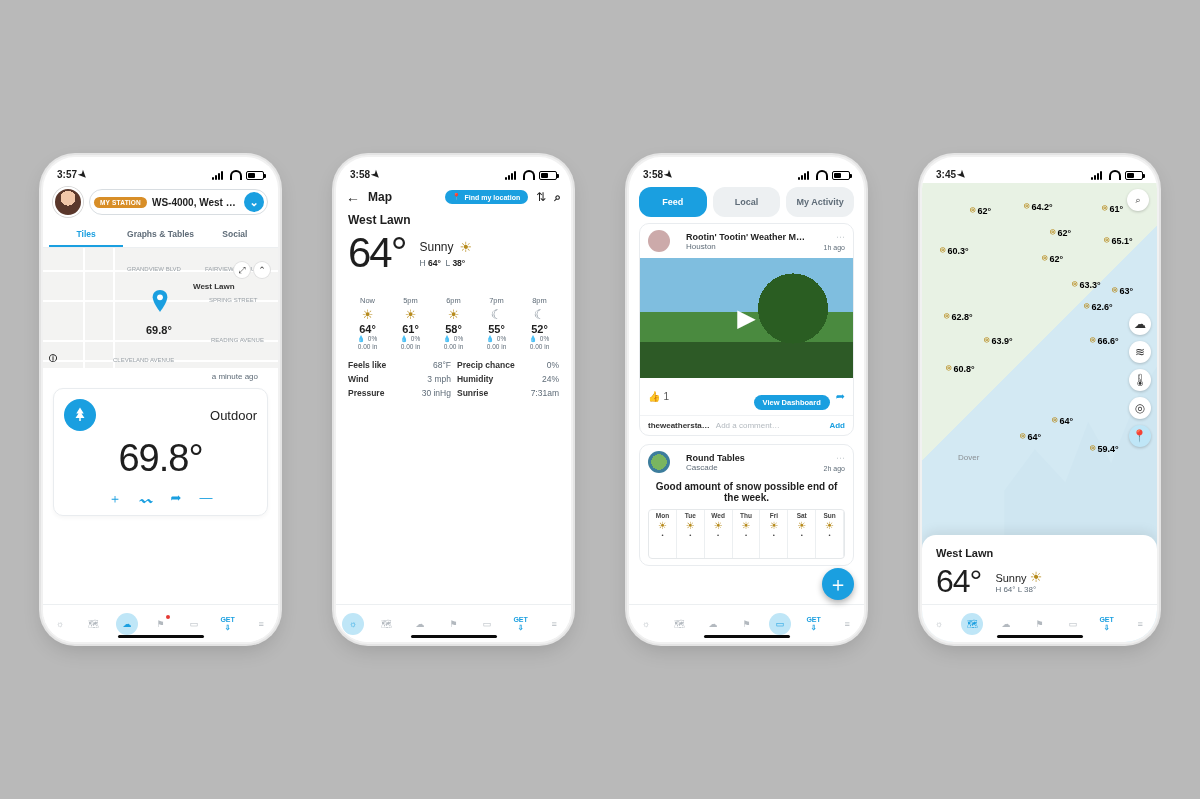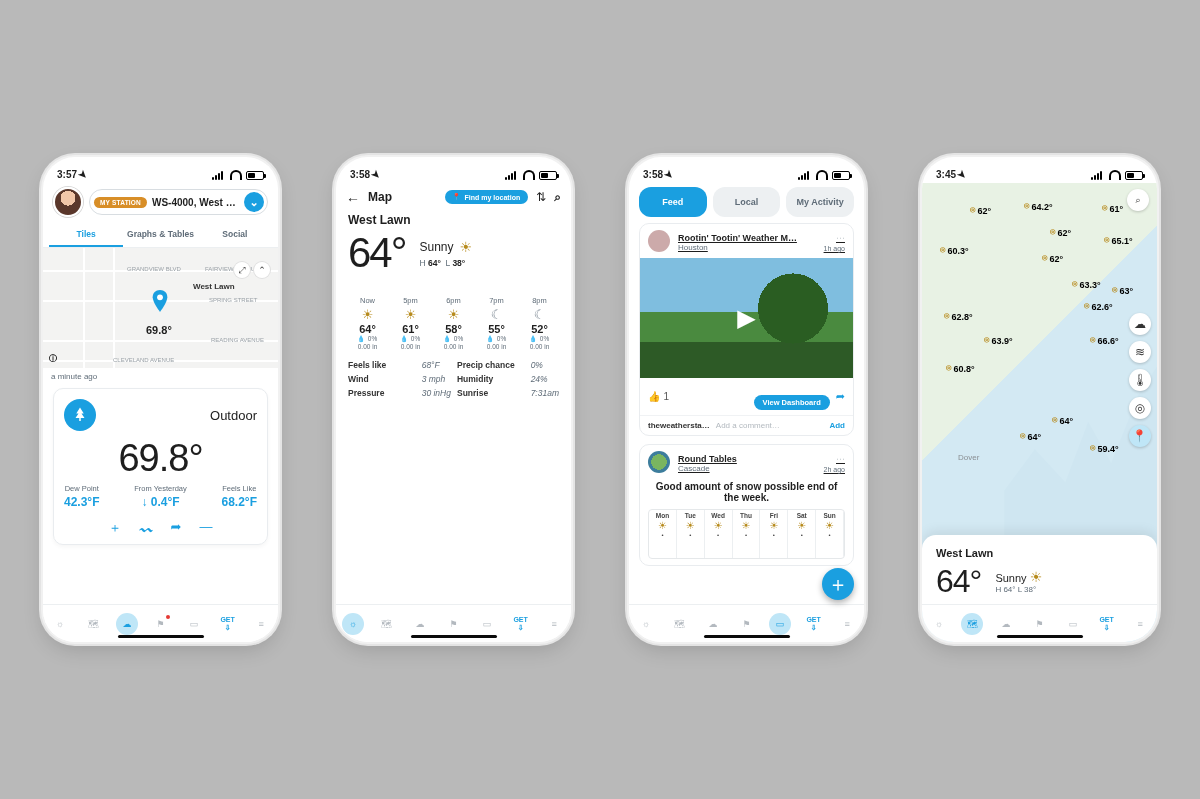--- a/index.html
+++ b/index.html
@@ -89,21 +89,21 @@
   .p1-map .road { position:absolute; background:#fff; }
   .r-h{height:1.5px; left:0; right:0;}
   .r-v{width:1.5px; top:0; bottom:0;}
   .p1-map .label { position:absolute; color:#9aa1a7; font-size:6px; }
   .pin { position:absolute; left:108px; top:42px; }
   .pin svg { width:18px; height:22px; }
   .p1-map .temp { position:absolute; left:103px; top:76px; font-weight:800; font-size:11px; }
   .map-btn { position:absolute; width:16px; height:16px; font-size:9px; border-radius:50%; background:#fff;
     display:flex;align-items:center;justify-content:center; color:#333; box-shadow:0 0 0 1px #e0e0e0;}
   .map-info { position:absolute; left:6px; bottom:4px; color:#000; font-size:8px; font-weight:700;}
-  .updated { text-align:left; font-size:8px; color:var(--ink-soft); padding:4px 8px 2px;}
+  .updated { text-align:right; font-size:8px; color:var(--ink-soft); padding:4px 20px 2px;}
 
   .card { margin:5px 10px; border:1px solid var(--card-border); border-radius:10px; padding:10px 10px 6px;
     box-shadow:0 2px 4px rgba(0,0,0,.04); background:#fff;}
   .card-head { display:flex; align-items:center; justify-content:space-between; }
   .badge-ico { width:32px; height:32px; border-radius:50%; background:var(--accent);
     display:flex; align-items:center; justify-content:center; color:#fff;}
   .card-title { font-size:13px; color:#222; font-weight:400;}
   .bigtemp { font-size:38px; font-weight:400; text-align:center; margin:6px 0 4px; letter-spacing:-1px;}
   .triple { display:flex; justify-content:space-between; text-align:center; }
   .triple .col span:first-child { display:block; font-size:7.5px; color:var(--ink-soft); margin-bottom:2px;}
@@ -129,29 +129,29 @@
   .hourly .h .time { font-size:7.5px; color:var(--ink-soft); }
   .hourly .h .ico { font-size:13px; color:var(--olive); height:18px; display:flex;align-items:center;justify-content:center;}
   .hourly .h .ico.night { color:#7a8691;}
   .hourly .h .tval { font-size:11px; font-weight:600; }
   .hourly .h .p,.hourly .h .a { font-size:6.5px; color:var(--ink-soft);}
   .hourly .h .p span { color:var(--accent); margin-right:2px;}
 
   .summary { font-size:9px; color:var(--ink-soft); padding:0 12px 6px; line-height:1.35;}
   .kv { display:grid; grid-template-columns:1fr auto 1fr auto; gap:4px 6px; padding:2px 12px 44px; }
   .kv .k { font-size:8.5px; font-weight:700; color:#333;}
-  .kv .v { font-size:8.5px; color:var(--ink-soft); text-align:left;font-style:italic;}
+  .kv .v { font-size:8.5px; color:var(--ink-soft); text-align:right;}
 
   
   .seg { margin:4px 10px 6px; display:flex; gap:6px; }
   .seg div { flex:1; text-align:center; font-size:9px; font-weight:600; color:var(--ink-soft);
     background:#edf0f2; padding:10px 0; border-radius:12px;}
   .seg div.active { background:var(--accent); color:#fff;}
   .post { margin:0 10px 8px; border:1px solid var(--card-border); border-radius:10px; overflow:hidden;}
-  .post-head { display:flex; gap:8px; align-items:flex-end; padding:6px 8px;text-decoration:underline;}
+  .post-head { display:flex; gap:16px; align-items:center; padding:6px 8px;}
   .post-head .av { width:22px; height:22px; border-radius:50%; background:#caa; }
   .post-head .who { flex:1; }
   .post-head .who .n { font-size:9px; font-weight:700;}
   .post-head .who .s { font-size:8px; color:var(--ink-soft);}
   .post-head .more { color:#bfc5ca;}
   .post-head .ago { font-size:7px; color:var(--ink-soft);}
   .post-media { height:120px; position:relative;
     background:linear-gradient(180deg,#7fbedf 0 45%,#4a8a3f 0 70%,#2d5a26 0 100%);}
   .post-media .tree{position:absolute;right:20px;top:8px;width:80px;height:85px;border-radius:50% 50% 45% 45%;
     background:radial-gradient(circle,#2a5d22 0 60%,transparent 0);}
@@ -259,25 +259,20 @@
     <div class="card">
       <div class="card-head">
         <span class="badge-ico">
           <svg viewBox="0 0 24 24" width="18" height="18">
               <path fill="#fff" d="M12 2l-5 8h3l-4 6h5v4h2v-4h5l-4-6h3z"></path>
             </svg>
         </span>
         <span class="card-title">Outdoor</span>
       </div>
       <div class="bigtemp">69.8°</div>
-      <div class="triple">
-        <div class="col"><span>Dew Point</span><span>42.3°F</span></div>
-        <div class="col"><span>From Yesterday</span><span>↓ 0.4°F</span></div>
-        <div class="col"><span>Feels Like</span><span>68.2°F</span></div>
-      </div>
       <div class="strip">
         <span>＋</span>
         <span>〰</span>
         <span>➦</span>
         <span>—</span>
       </div>
     </div>
 
     <div class="nav">
       <span class="item">☼</span>

